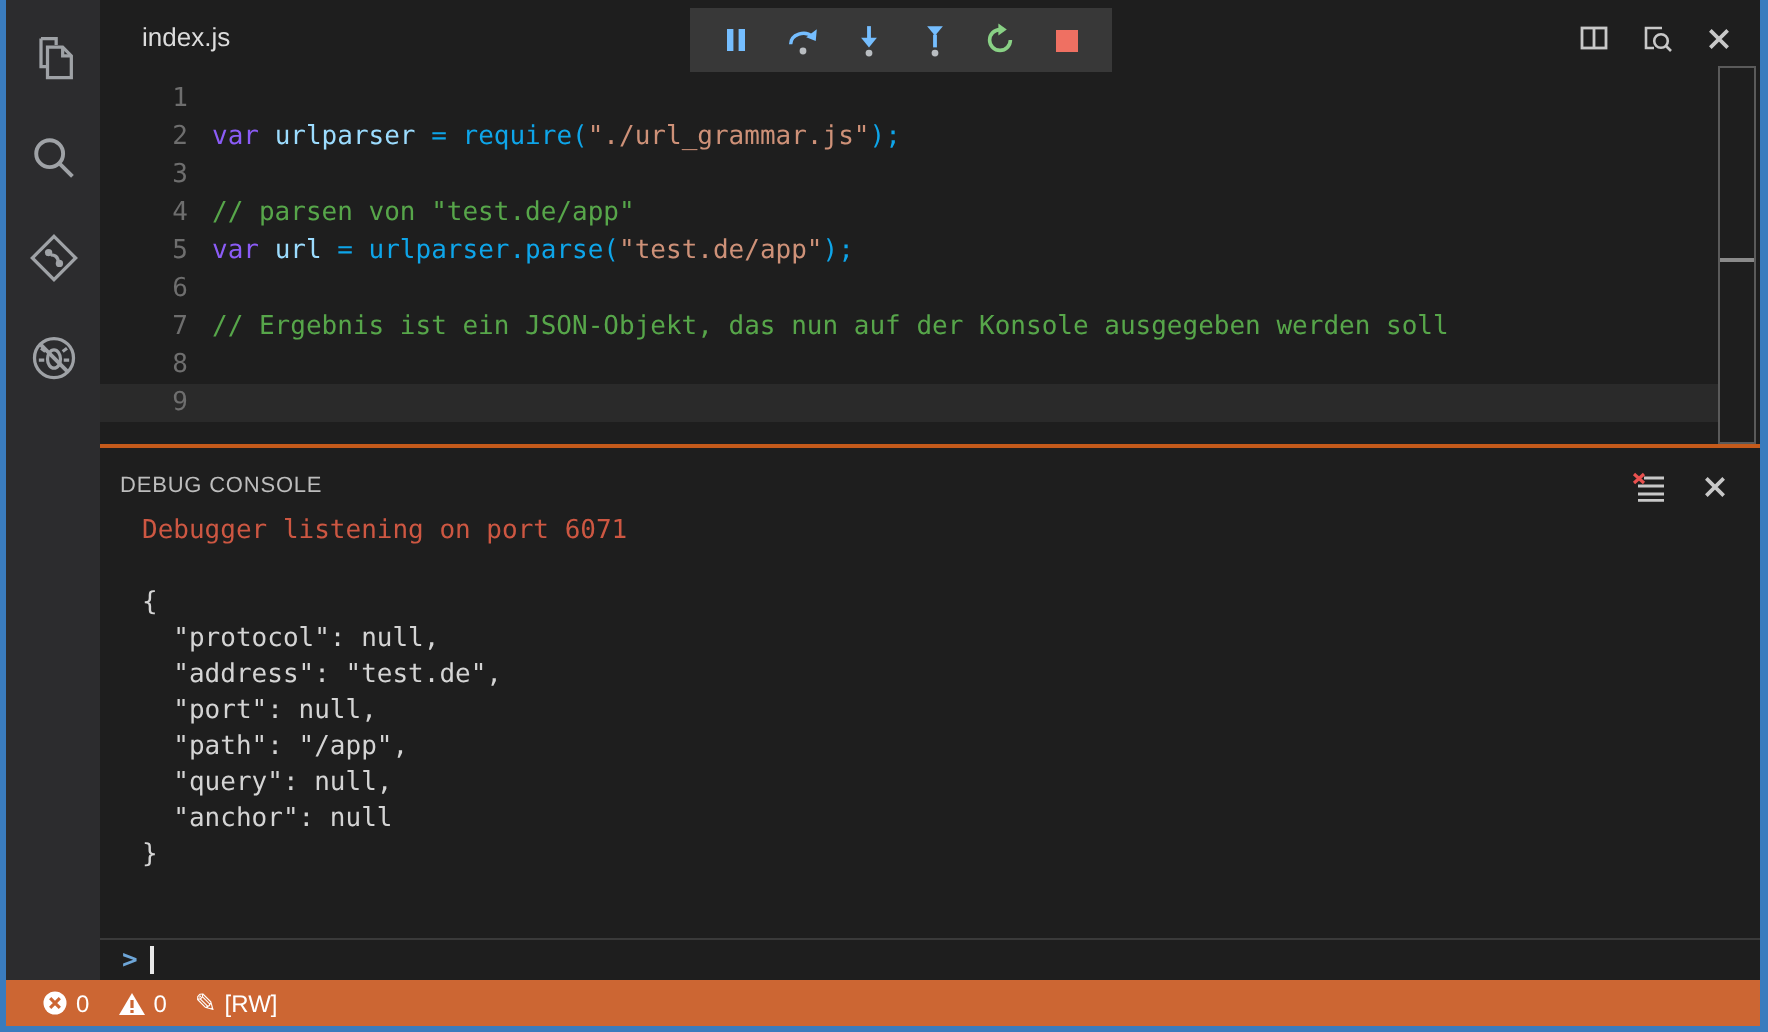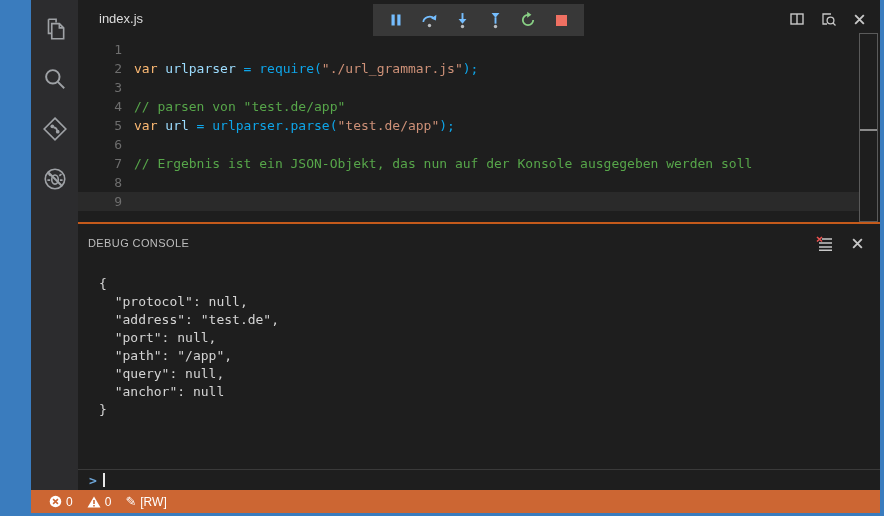--- a/index.html
+++ b/index.html
@@ -1,36 +1,36 @@
 <!DOCTYPE html>
 <html><head>
 <meta charset="utf-8">
 <style>
   html,body{margin:0;padding:0;width:884px;height:516px;overflow:hidden;
     font-family:"Liberation Sans",sans-serif;background:#1e1e1e;}
   .window{position:absolute;left:0;top:0;width:884px;height:516px;background:#3a7cbe;}
-  .inner{position:absolute;left:3px;top:0;right:4px;bottom:3px;background:#1e1e1e;margin-left:28px;}
+  .inner{position:absolute;left:3px;top:0;right:4px;bottom:3px;background:#1e1e1e;}
 
   
   .activity-bar{position:absolute;left:0;top:0;width:47px;bottom:23px;background:#2c2c2e;
     display:flex;flex-direction:column;align-items:center;padding-top:14px;gap:20px;}
   .ab-item{width:30px;height:30px;display:flex;align-items:center;justify-content:center;cursor:pointer;}
   .ab-item svg{display:block;}
 
   
   .editor{position:absolute;left:47px;right:0;top:0;height:222px;background:#1e1e1e;}
   .editor-title{position:absolute;left:21px;top:11px;font-size:13px;color:#dcdcdc;}
   .code-lines{position:absolute;left:0;right:20px;top:40px;
     font-family:"DejaVu Sans Mono","Liberation Mono",monospace;font-size:13px;line-height:19px;}
   .code-line{display:flex;height:19px;white-space:pre;}
   .code-line.current{background:#2a2a2a;}
   .ln{width:48px;flex:0 0 48px;text-align:right;padding-right:4px;color:#6e6e6e;box-sizing:border-box;}
   .code-text{padding-left:8px;color:#d4d4d4;}
   .tok-comment{color:#57a64a;}
-  .tok-keyword{color:#fdba74;}
+  .tok-keyword{color:#8b5cf6;}
   .tok-varname{color:#9cdcfe;}
   .tok-string{color:#ce9178;}
   .tok-number{color:#b5cea8;}
   .tok-plain{color:#0ea5e9;}
 
   
   .editor-scrollbar{position:absolute;right:2px;top:33px;bottom:0;width:19px;
     border:1px solid #5a5a5a;box-sizing:border-box;}
   .editor-scrollbar .mark{position:absolute;left:0;right:0;top:95px;height:2px;background:#8a8a8a;}
 
@@ -202,20 +202,21 @@
             <path d="M1 1 L6 5.5 M6 1 L1 5.5" stroke="#e9514f" stroke-width="1.6"></path>
           </svg>
         </div>
         <div class="ea-btn">
           <svg width="13" height="13" viewBox="0 0 12 12" stroke="#c8c8c8" stroke-width="1.7">
             <path d="M2 2 L10 10 M10 2 L2 10"></path>
           </svg>
         </div>
       </div>
       <div class="console-output">
+          <div class="console-line announce">Debugger listening on port 6071</div>
           <div class="console-line">&nbsp;</div>
           <div class="console-line">{</div>
           <div class="console-line">  "protocol": null,</div>
           <div class="console-line">  "address": "test.de",</div>
           <div class="console-line">  "port": null,</div>
           <div class="console-line">  "path": "/app",</div>
           <div class="console-line">  "query": null,</div>
           <div class="console-line">  "anchor": null</div>
           <div class="console-line">}</div>
         </div>

